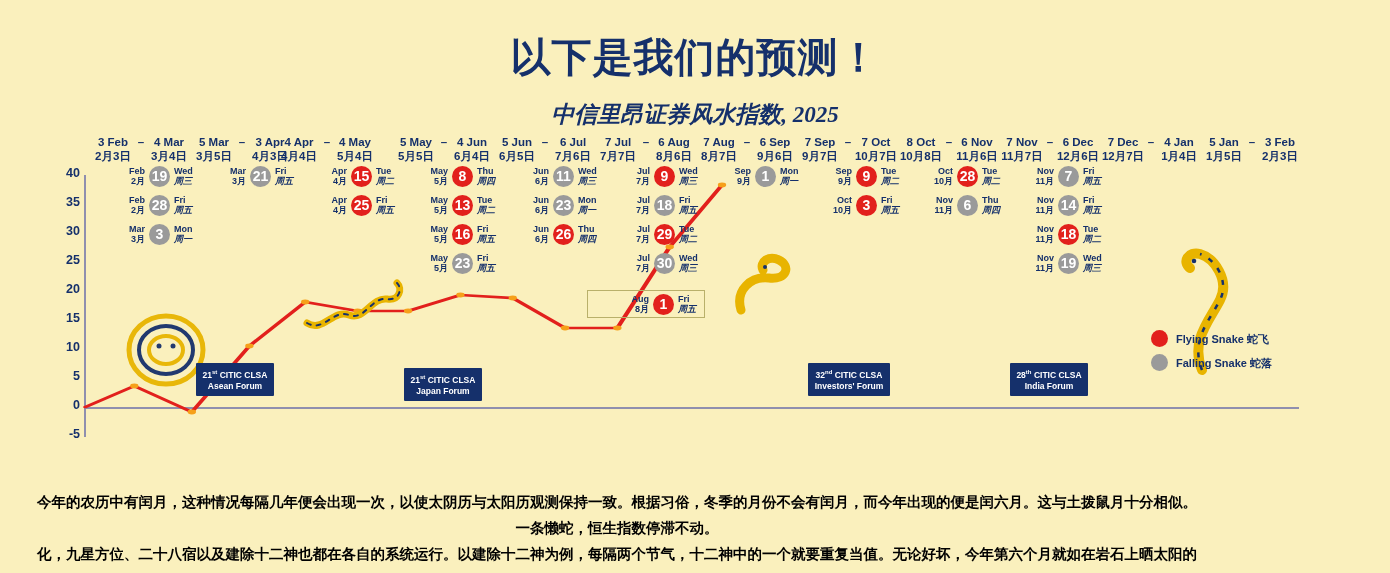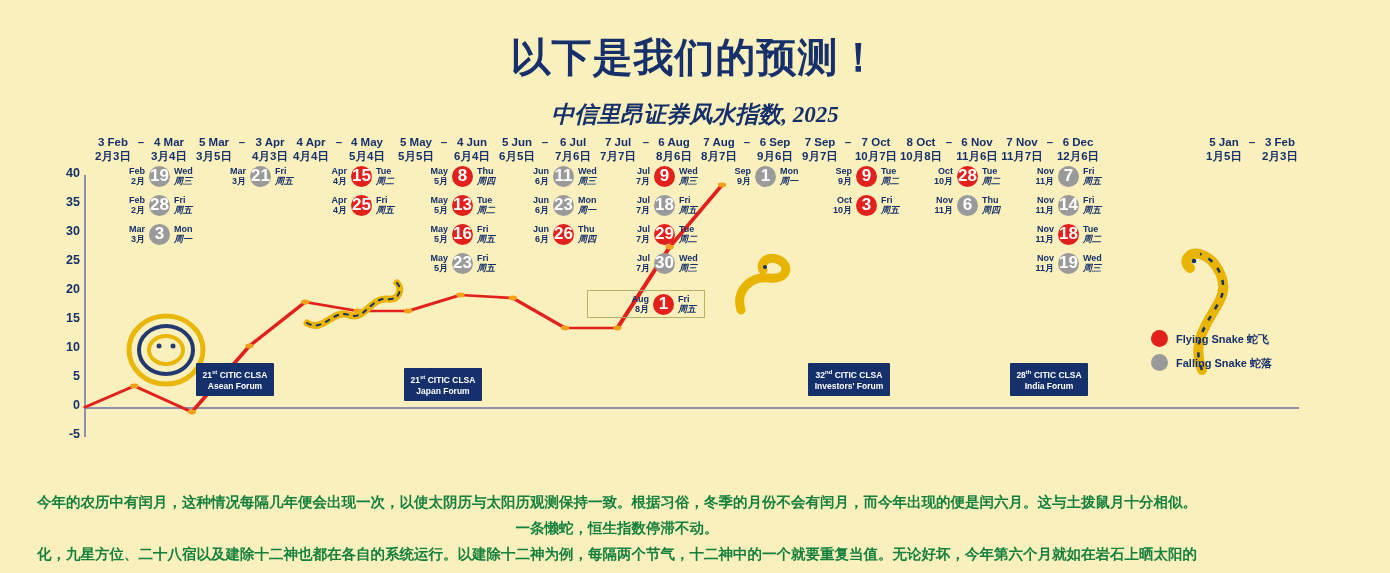--- a/index.html
+++ b/index.html
@@ -99,21 +99,21 @@
     text-align:right;
     width:22px;
     color:#15306b;
   }
   .chip .m .en { display:block; }
   .chip .m .cn { display:block; }
   .chip .bubble {
     width:21px; height:21px;
     border-radius:50%;
     color:#fff;
-    font-size:17px;
+    font-size:14px;
     font-weight:bold;
     display:flex;
     align-items:center;
     justify-content:center;
     margin:0 4px;
     flex:0 0 auto;
   }
   .chip .bubble.red { background:#e2201c; }
   .chip .bubble.grey { background:#9a9a9a; }
   .chip .d {
@@ -154,21 +154,21 @@
   .legend-dot.grey { background:#9a9a9a; }
 
   
   .footer {
     position:absolute;
     left:0; bottom:6px;
     width:1234px;
     text-align:center;
     font-size:14.5px;
     line-height:26px;
-    color:#15803d;
+    color:#000000;
     font-family:"Liberation Serif", serif;
     font-weight:bold;
   }
   .footer p { margin:0; padding:0 22px; }
 
   svg.plot { position:absolute; left:0; top:0; }
 </style>
 </head>
 <body>
 
@@ -194,21 +194,21 @@
   </div>
 
   <div class="col-head" style="left:82px">
     <div class="r1"><span class="a">3 Feb</span><span class="dash">–</span><span class="b">4 Mar</span></div>
     <div class="r2"><span class="a">2月3日</span><span class="dash"> </span><span class="b">3月4日</span></div>
   </div>
   <div class="col-head" style="left:183px">
     <div class="r1"><span class="a">5 Mar</span><span class="dash">–</span><span class="b">3 Apr</span></div>
     <div class="r2"><span class="a">3月5日</span><span class="dash"> </span><span class="b">4月3日</span></div>
   </div>
-  <div class="col-head" style="left:280px">
+  <div class="col-head" style="left:268px">
     <div class="r1"><span class="a">4 Apr</span><span class="dash">–</span><span class="b">4 May</span></div>
     <div class="r2"><span class="a">4月4日</span><span class="dash"> </span><span class="b">5月4日</span></div>
   </div>
   <div class="col-head" style="left:385px">
     <div class="r1"><span class="a">5 May</span><span class="dash">–</span><span class="b">4 Jun</span></div>
     <div class="r2"><span class="a">5月5日</span><span class="dash"> </span><span class="b">6月4日</span></div>
   </div>
   <div class="col-head" style="left:486px">
     <div class="r1"><span class="a">5 Jun</span><span class="dash">–</span><span class="b">6 Jul</span></div>
     <div class="r2"><span class="a">6月5日</span><span class="dash"> </span><span class="b">7月6日</span></div>
@@ -225,20 +225,24 @@
     <div class="r1"><span class="a">7 Sep</span><span class="dash">–</span><span class="b">7 Oct</span></div>
     <div class="r2"><span class="a">9月7日</span><span class="dash"> </span><span class="b">10月7日</span></div>
   </div>
   <div class="col-head" style="left:890px">
     <div class="r1"><span class="a">8 Oct</span><span class="dash">–</span><span class="b">6 Nov</span></div>
     <div class="r2"><span class="a">10月8日</span><span class="dash"> </span><span class="b">11月6日</span></div>
   </div>
   <div class="col-head" style="left:991px">
     <div class="r1"><span class="a">7 Nov</span><span class="dash">–</span><span class="b">6 Dec</span></div>
     <div class="r2"><span class="a">11月7日</span><span class="dash"> </span><span class="b">12月6日</span></div>
+  </div>
+  <div class="col-head" style="left:1092px">
+    <div class="r1"><span class="a">7 Dec</span><span class="dash">–</span><span class="b">4 Jan</span></div>
+    <div class="r2"><span class="a">12月7日</span><span class="dash"> </span><span class="b">1月4日</span></div>
   </div>
   <div class="col-head" style="left:1193px">
     <div class="r1"><span class="a">5 Jan</span><span class="dash">–</span><span class="b">3 Feb</span></div>
     <div class="r2"><span class="a">1月5日</span><span class="dash"> </span><span class="b">2月3日</span></div>
   </div>
 
   <svg class="plot" width="1390" height="330">
     <polyline points="86,272 133,251 188,275 240,212 292,168 341,176 391,176 442,160 492,163 543,193 593,193 643,112 693,50" fill="none" stroke="#e2201c" stroke-width="4.5" stroke-linejoin="round" stroke-linecap="round" transform="scale(1.7523,1) translate(-37,0)" style="display:none"></polyline>
     <polyline points="86,272 136,251 190,275 243,212 300,168 350,176 400,176 450,160 500,163 550,193 600,193 650,112 700,50" fill="none" stroke="#e2201c" stroke-width="0" style="display:none"></polyline>
 

